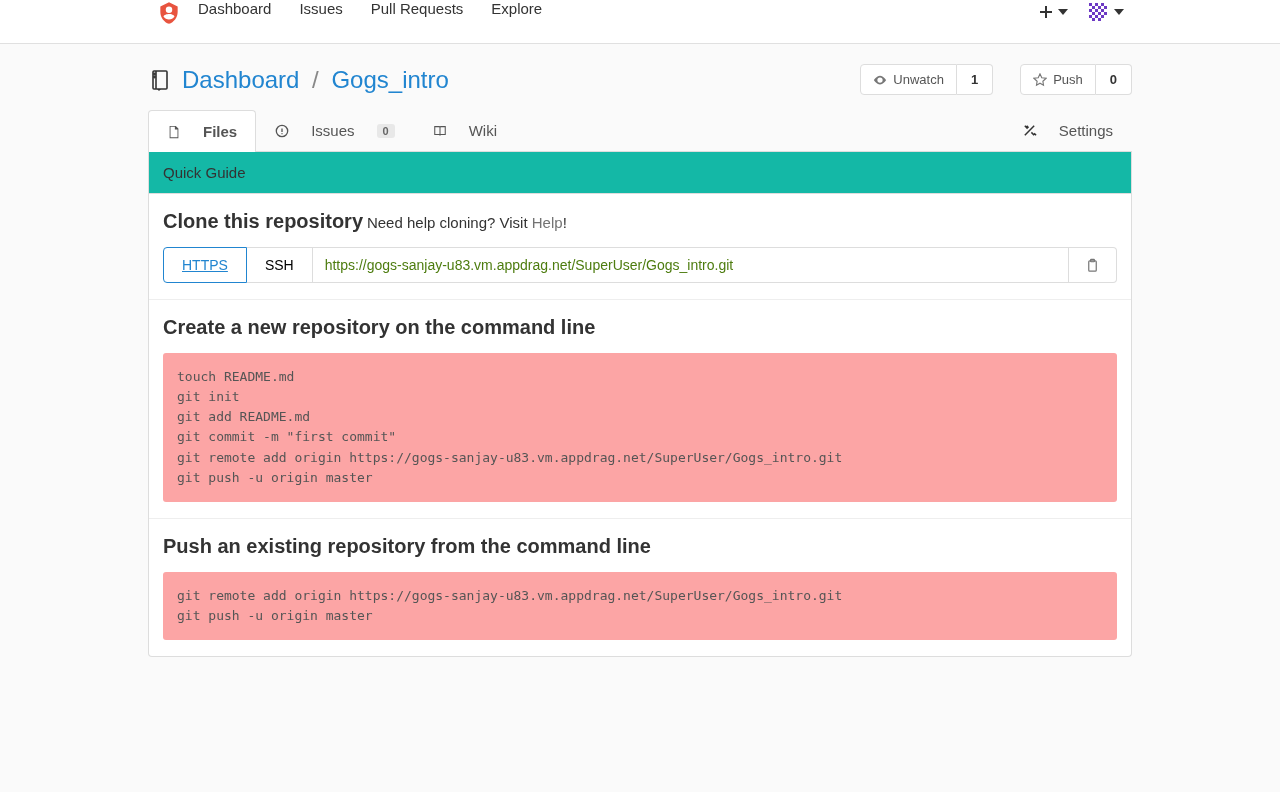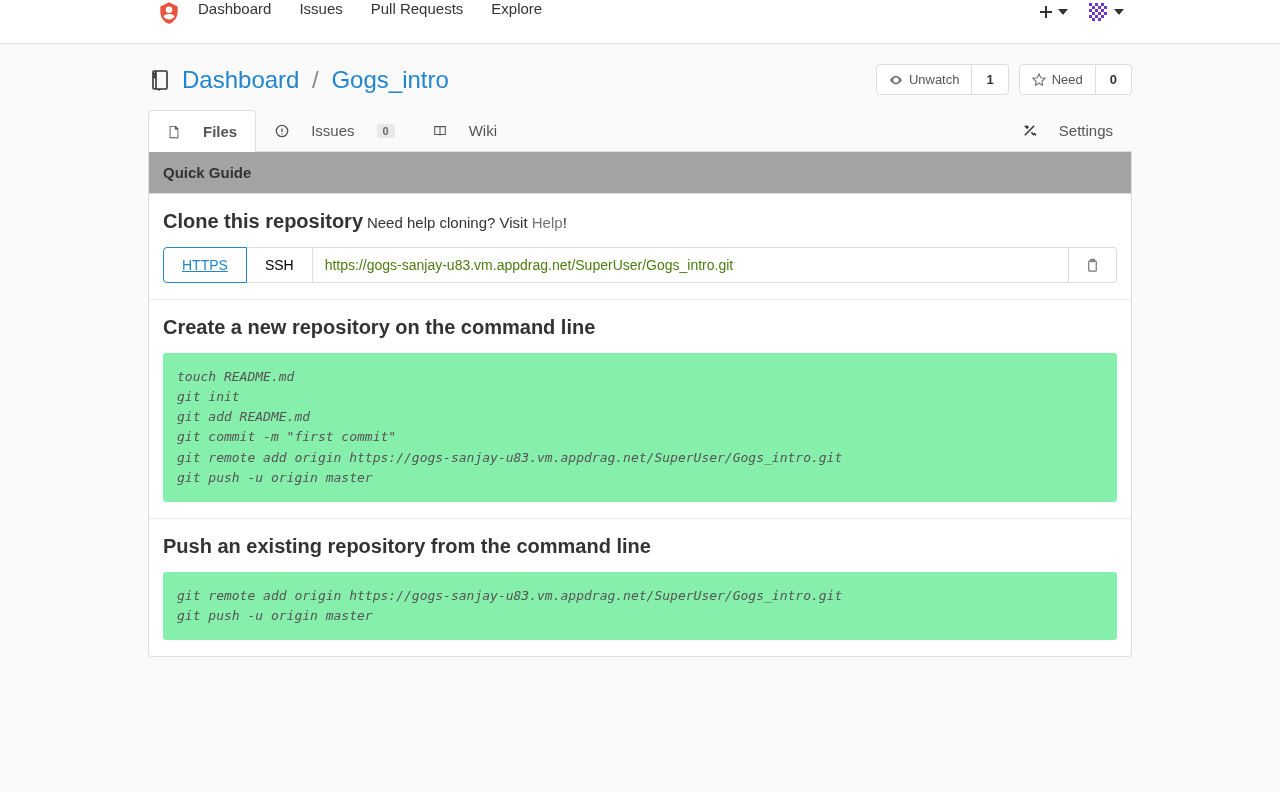--- a/index.html
+++ b/index.html
@@ -18,46 +18,46 @@
     .container { max-width: 984px; margin: 0 auto; padding-top: 20px; }
     
     .repo-header { display: flex; align-items: center; gap: 10px; padding-bottom: 14px; }
     .repo-header .repo-icon { width: 24px; height: 24px; color: #333; }
     .repo-header .breadcrumb { font-size: 24px; font-weight: 400; }
     .repo-header .breadcrumb a { color: #2185d0; text-decoration: none; }
     .repo-header .divider { color: #888; margin: 0 6px; }
     .repo-header .actions { margin-left: auto; display: flex; gap: 10px; }
     .btn-group { display: flex; }
     .btn { display: flex; align-items: center; gap: 6px; padding: 7px 12px; background: #fff; border: 1px solid #ddd; font-size: 13px; cursor: pointer; color: #555; }
-    .btn:first-child { border-radius: 4px 0 0 4px; }
+    .btn:first-child { border-radius: 4px 0 0 4px; margin-left: 17px; }
     .count { padding: 7px 14px; background: #fff; border: 1px solid #ddd; border-left: none; border-radius: 0 4px 4px 0; font-weight: 600; font-size: 13px; }
 
     .tabs-row { display: flex; border-bottom: 1px solid #ddd; align-items: flex-end; }
     .tab { display: flex; align-items: center; gap: 22px; padding: 12px 18px; cursor: pointer; color: #555; font-size: 15px; border: 1px solid transparent; border-bottom: none; }
     .tab.active { background: #fff; border-color: #ddd; border-radius: 4px 4px 0 0; font-weight: 600; position: relative; bottom: -1px; }
     .tab .badge { background: #e8e8e8; color: #666; font-size: 11px; padding: 1px 6px; border-radius: 3px; font-weight: 600; }
     .tabs-row .right-tab { margin-left: auto; }
 
     .panel { background: #fff; border: 1px solid #ddd; border-top: none; border-radius: 0 0 4px 4px; margin-bottom: 40px; }
-    .panel-header { background: #a3a3a3; padding: 12px 14px; font-weight: 700; border-bottom: 1px solid #ddd; font-size: 15px; }
+    .panel-header { background: #14b8a6; padding: 12px 14px; font-weight: 400; border-bottom: 1px solid #ddd; font-size: 15px; }
     .panel-section { padding: 16px 14px; border-bottom: 1px solid #eee; }
     .panel-section:last-child { border-bottom: none; }
     .panel-section h3 { font-size: 20px; display: inline; font-weight: 700; }
     .panel-section .subtext { font-size: 15px; color: #333; font-weight: 400; }
     .panel-section .subtext a { color: #737373; text-decoration: none; }
     
     .clone-group { display: flex; margin-top: 14px; }
     .clone-btn { padding: 9px 18px; border: 1px solid #ddd; background: #fff; cursor: pointer; font-size: 14px; }
     .clone-btn.active { border-color: #2185d0; color: #2185d0; }
     .clone-btn:first-child { border-radius: 4px 0 0 4px; text-decoration: underline; }
     .clone-btn+.clone-btn { border-left: none; }
     .clone-url { flex: 1; border: 1px solid #ddd; border-left: none; padding: 9px 12px; font-size: 14px; color: #4d7c0f; outline: none; }
     .copy-btn { border: 1px solid #ddd; border-left: none; background: #fff; padding: 0 16px; border-radius: 0 4px 4px 0; cursor: pointer; display: flex; align-items: center; }
     
-    .code-block { background: #86efac; padding: 14px; font-family: "SFMono-Regular", Consolas, monospace; font-size: 13px; line-height: 1.55; color: #555; white-space: pre; border-radius: 3px; overflow-x: auto; font-style: italic; }
+    .code-block { background: #fca5a5; padding: 14px; font-family: "SFMono-Regular", Consolas, monospace; font-size: 13px; line-height: 1.55; color: #555; white-space: pre; border-radius: 3px; overflow-x: auto; }
     .panel-section h3.block-title { display: block; margin-bottom: 14px; }
     
     svg { display: block; }
     .caret-down { display: inline-block; width: 0; height: 0; border-left: 5px solid transparent; border-right: 5px solid transparent; border-top: 6px solid #333; }
   </style>
 </head>
 <body>
 
 <div class="topnav">
   <div class="logo">
@@ -133,21 +133,21 @@
               </svg>
             <span>Unwatch</span>
           </div>
           <div class="count">1</div>
         </div>
         <div class="btn-group">
           <div class="btn">
             <svg width="14" height="14" viewBox="0 0 16 16">
                 <path d="M8 1l2 4.5 5 .5-3.7 3.4L12 14l-4-2.3L4 14l.7-4.6L1 6l5-.5L8 1z" fill="none" stroke="#777" stroke-width="1.3"></path>
               </svg>
-            <span>Need</span>
+            <span>Push</span>
           </div>
           <div class="count">0</div>
         </div>
       </div>
     </div>
 
     <div class="tabs-row">
       <div class="tab active">
         <svg width="14" height="14" viewBox="0 0 16 16">
             <path d="M3 1h7l3 3v11H3V1zm1 1v12h8V5h-3V2H4z" fill="#555"></path>

